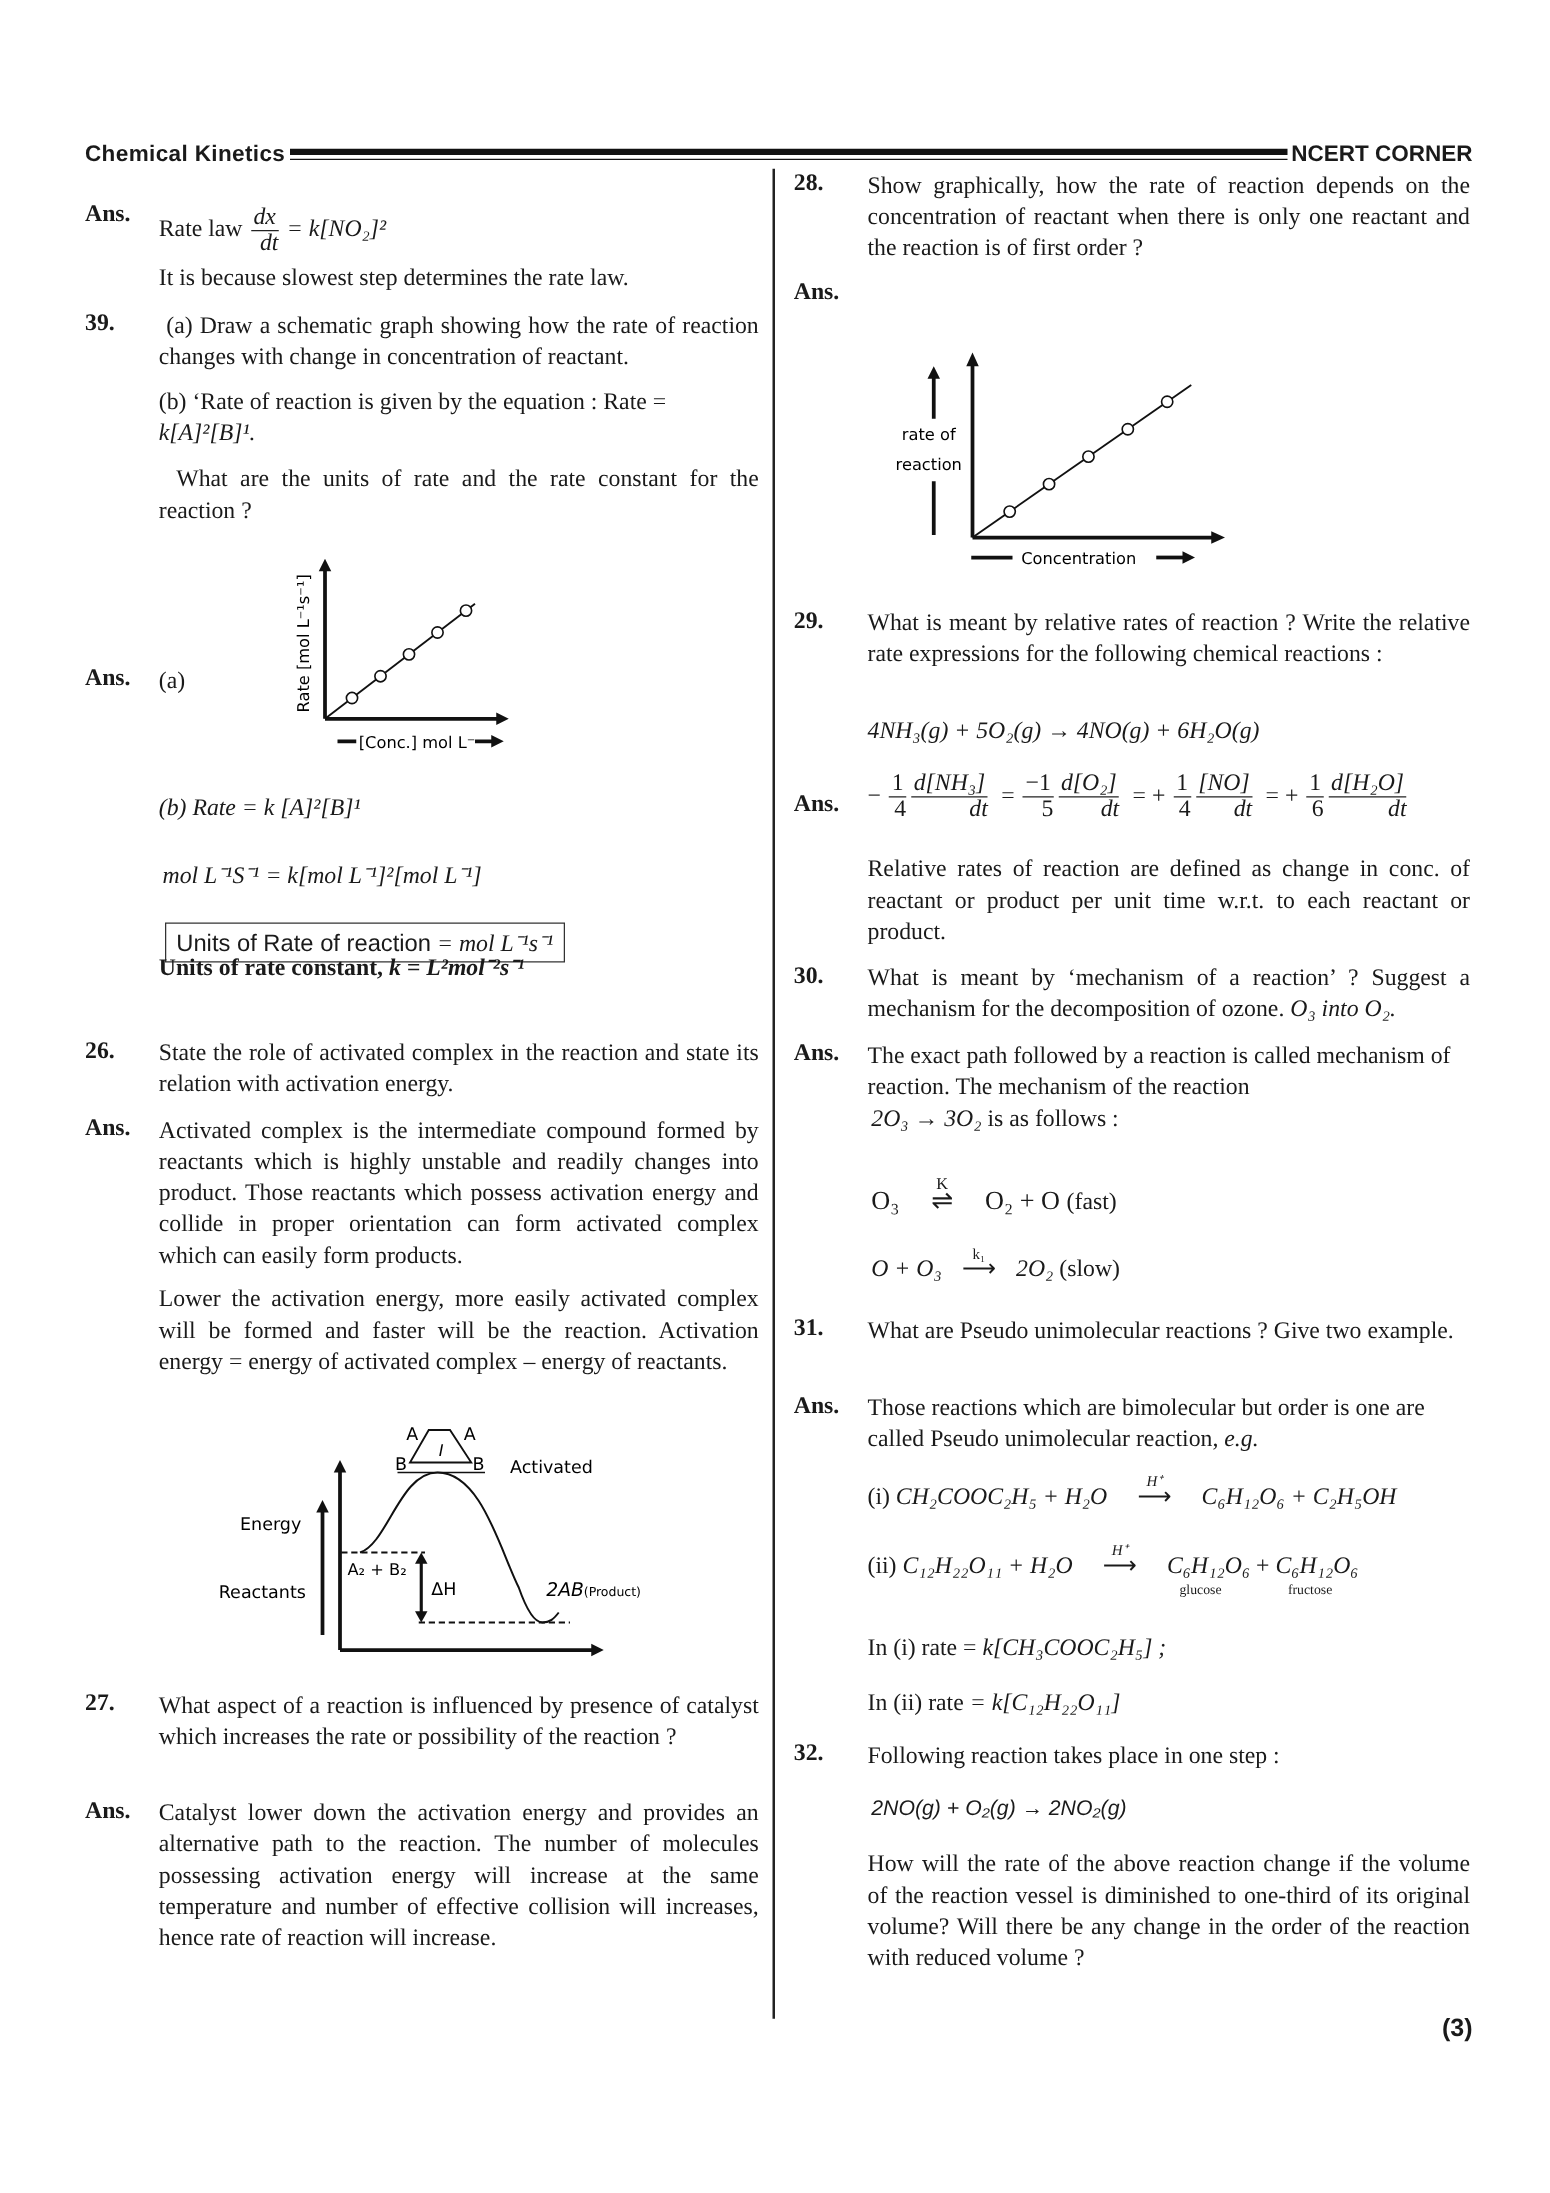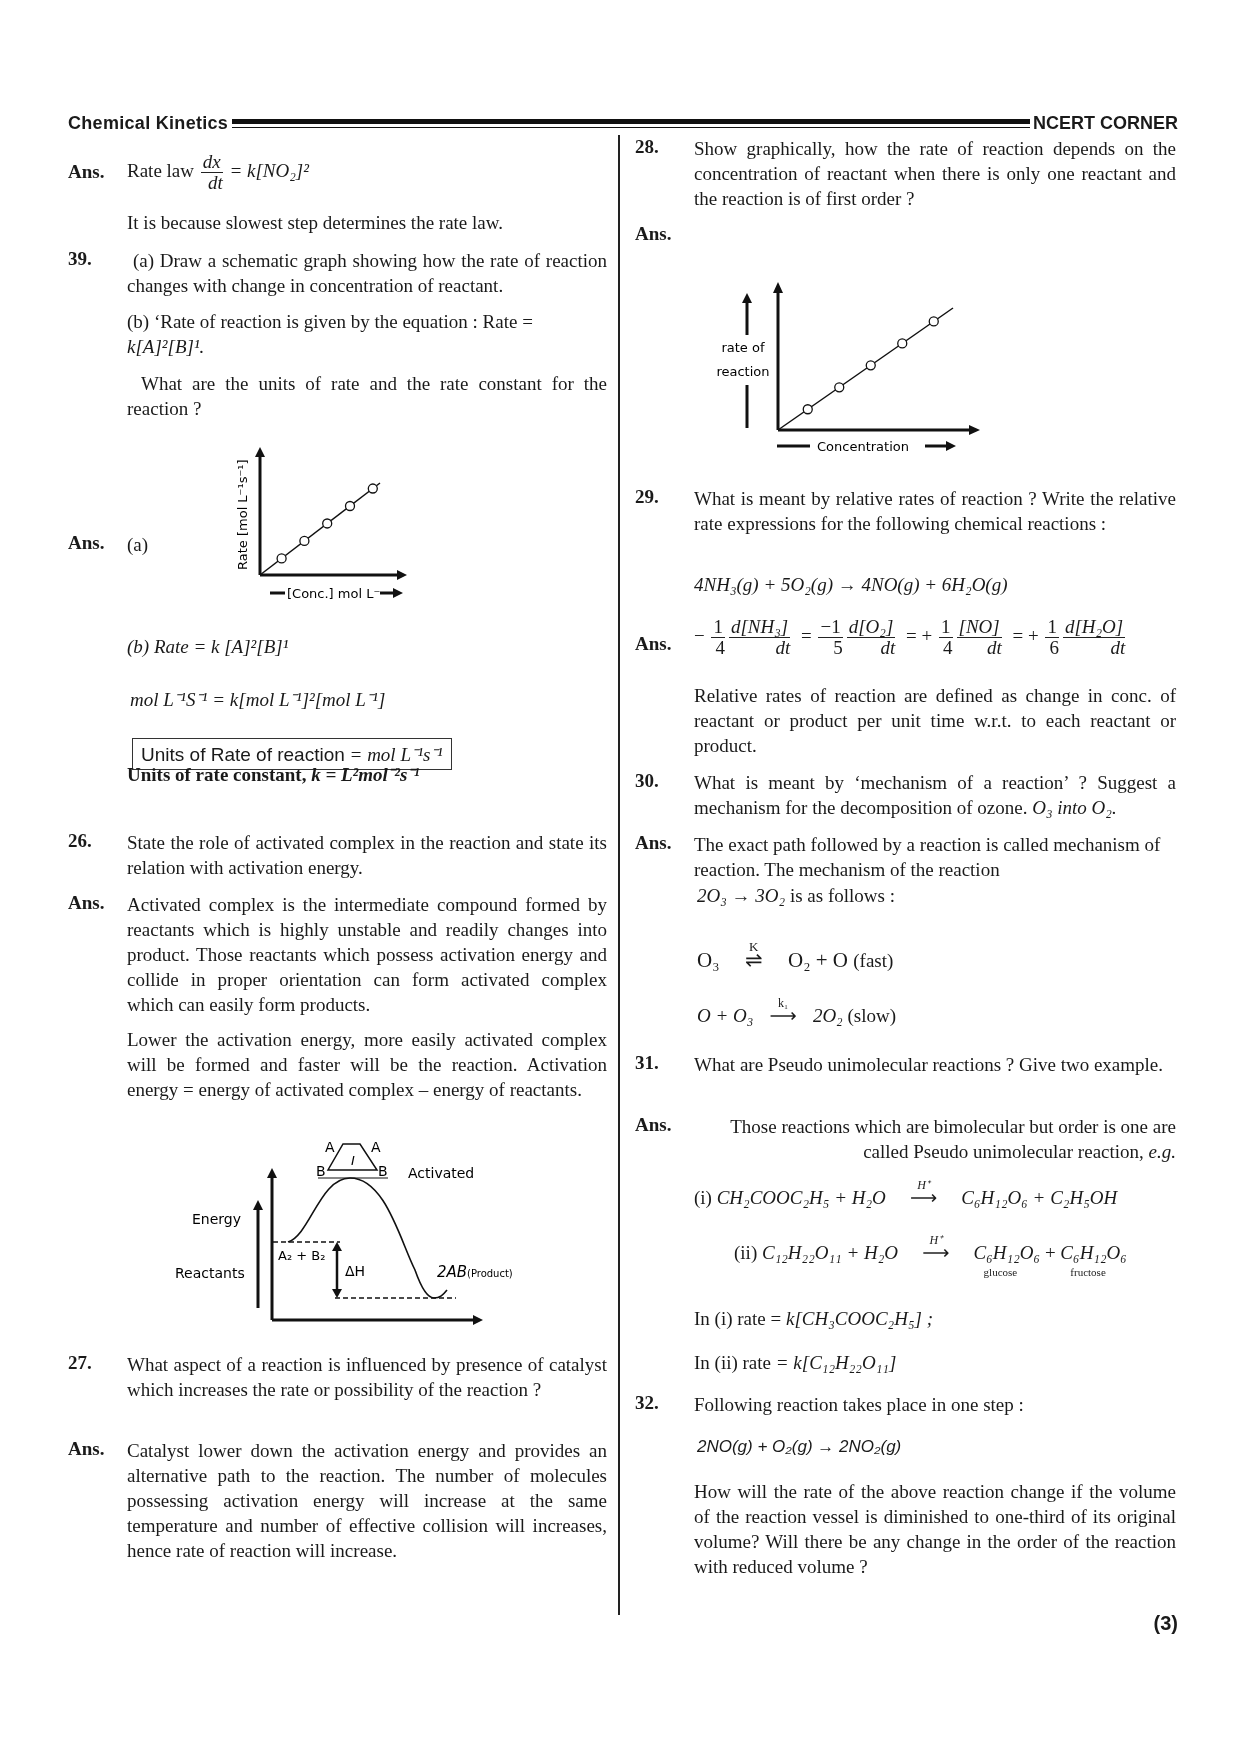--- a/index.html
+++ b/index.html
@@ -28,21 +28,21 @@
 </head>
 <body>
 
 <div class="hdr-left">Chemical Kinetics</div>
 <div class="hdr-rule1"></div>
 <div class="hdr-rule2"></div>
 <div class="hdr-right">NCERT CORNER</div>
 <div class="col-divider"></div>
 
 <div class="num" style="left:68px;top:161px;">Ans.</div>
-<div class="eq" style="left:127px;top:152px;">
+<div class="eq" style="left:127px;top:164px;">
   <span class="up">Rate law</span>
   <span class="frac">
     <span class="top">dx</span>
     <span>dt</span>
   </span>
   <span>= k[NO₂]²</span>
 </div>
 <div class="txt" style="left:127px;top:210px;width:480px;">It is because slowest step determines the rate law.</div>
 
 <div class="num" style="left:68px;top:248px;">39.</div>
@@ -194,33 +194,33 @@
   <span style="display:inline-block;position:relative;width:50px;text-align:center;">
     <span style="position:absolute;top:-12px;left:0;right:0;font-size:12px;">k₁</span>⟶
   </span>
   <span style="font-style:italic;">2O₂</span>
   <span>(slow)</span>
 </div>
 
 <div class="num" style="left:635px;top:1052px;">31.</div>
 <div class="txt" style="left:694px;top:1052px;width:482px;">What are Pseudo unimolecular reactions ? Give two example.</div>
 <div class="num" style="left:635px;top:1114px;">Ans.</div>
-<div class="txt" style="left:694px;top:1114px;width:482px;text-align:right;">
+<div class="txt" style="left:694px;top:1114px;width:482px;text-align:left;">
   <span>Those reactions which are bimolecular but order is one are called Pseudo unimolecular reaction,</span>
   <span style="font-style:italic;">e.g.</span>
 </div>
 <div class="block" style="left:694px;top:1185px;white-space:nowrap;">
   <span>(i)</span>
   <span style="font-style:italic;">CH₂COOC₂H₅ + H₂O</span>
   <span style="display:inline-block;position:relative;width:66px;text-align:center;">
     <span style="position:absolute;top:-12px;left:0;right:0;font-size:12px;font-style:italic;">H⁺</span>⟶
   </span>
   <span style="font-style:italic;">C₆H₁₂O₆ + C₂H₅OH</span>
 </div>
-<div class="block" style="left:694px;top:1240px;white-space:nowrap;margin-left:40px;">
+<div class="block" style="left:694px;top:1240px;white-space:nowrap;">
   <span>(ii)</span>
   <span style="font-style:italic;">C₁₂H₂₂O₁₁ + H₂O</span>
   <span style="display:inline-block;position:relative;width:66px;text-align:center;">
     <span style="position:absolute;top:-12px;left:0;right:0;font-size:12px;font-style:italic;">H⁺</span>⟶
   </span>
   <span style="display:inline-block;position:relative;font-style:italic;">
     <span>C₆H₁₂O₆</span>
     <span style="position:absolute;left:10px;top:20px;font-size:11px;font-style:normal;">glucose</span>
   </span>
   +

